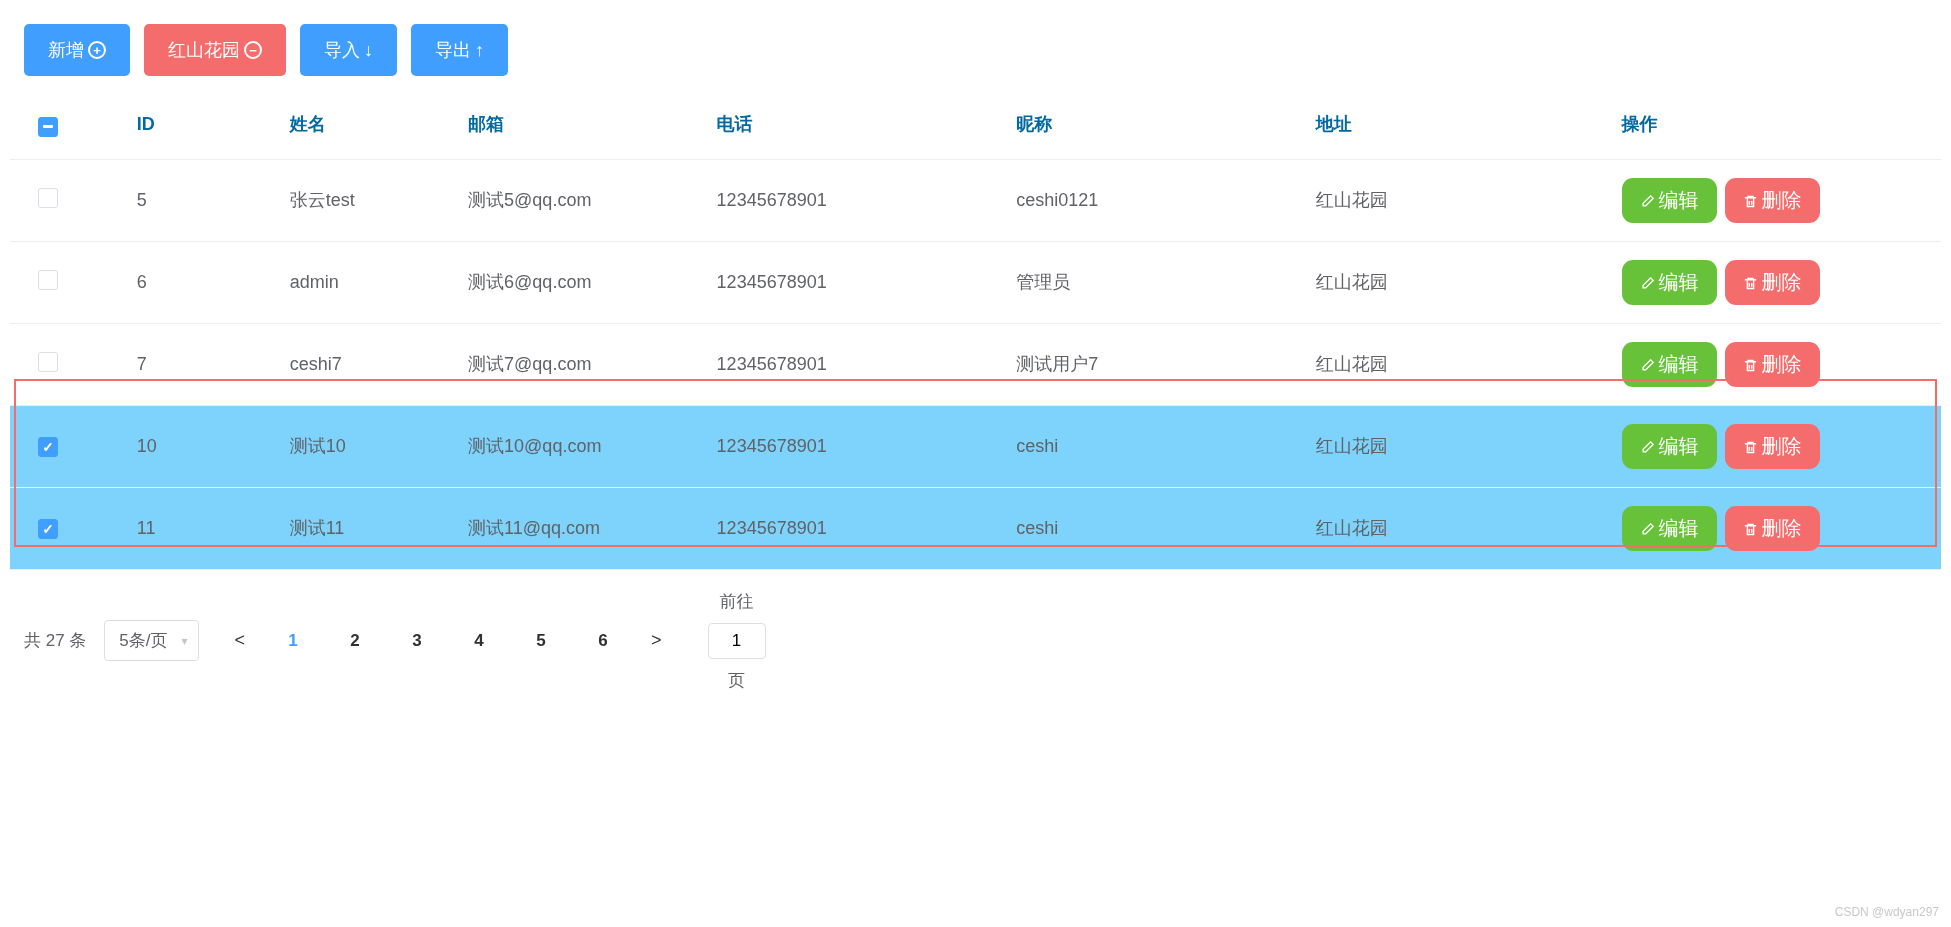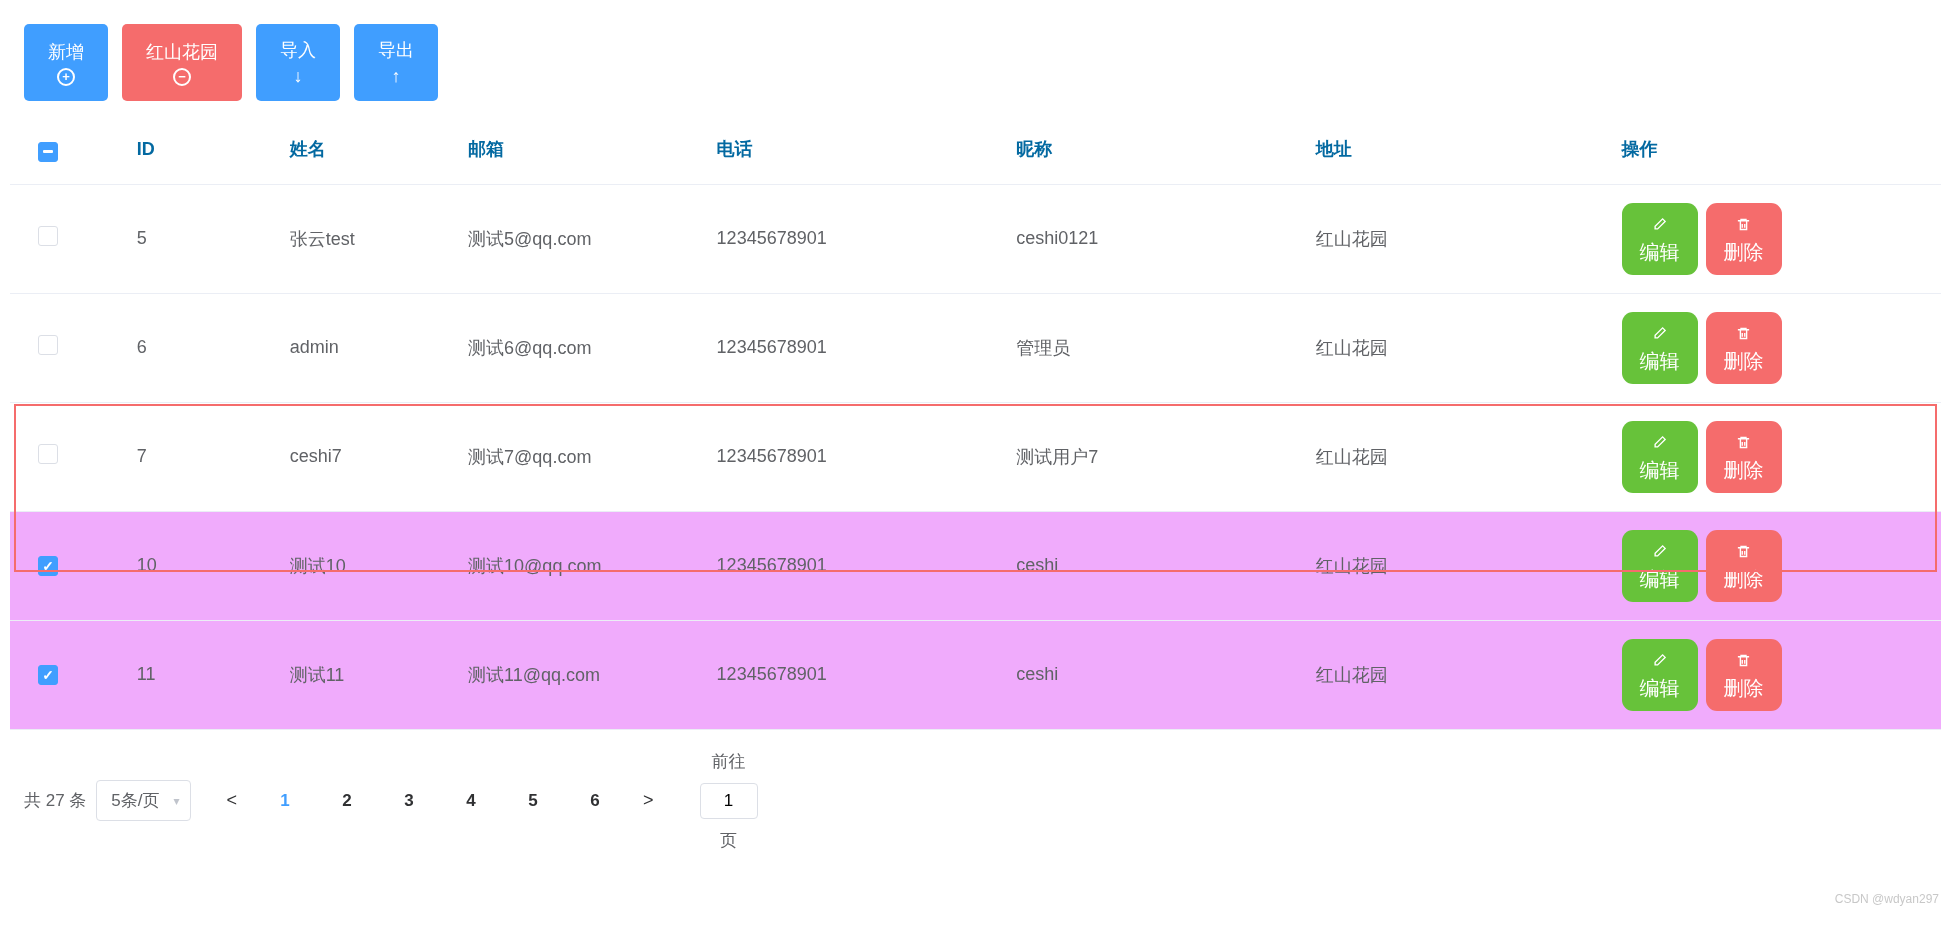--- a/index.html
+++ b/index.html
@@ -1,53 +1,53 @@
 <!DOCTYPE html>
 <html><head>
 <meta charset="utf-8">
 <style>
 * { box-sizing: border-box; margin: 0; padding: 0; }
 body { font-family: "Helvetica Neue", Helvetica, "PingFang SC", "Microsoft YaHei", Arial, sans-serif; font-size: 18px; color: #606266; background: #fff; padding: 10px; }
 .toolbar { display: flex; gap: 14px; padding: 14px; }
-.btn { display: inline-flex; align-items: center; justify-content: center; padding: 14px 24px; border-radius: 5px; border: none; cursor: pointer; font-size: 18px; color: #fff; gap: 4px; flex-direction: column; }
+.btn { display: inline-flex; align-items: center; justify-content: center; padding: 14px 24px; border-radius: 5px; border: none; cursor: pointer; font-size: 18px; color: #fff; gap: 4px; }
 .btn-primary { background: #409eff; }
 .btn-danger { background: #f56c6c; }
 .btn-success { background: #67c23a; }
 .btn-sm { padding: 9px 18px; font-size: 20px; border-radius: 11px; }
 .icon-circle { display: inline-flex; align-items: center; justify-content: center; width: 18px; height: 18px; border: 2px solid #fff; border-radius: 50%; font-size: 13px; line-height: 1; font-weight: bold; }
 .table { width: 100%; border-collapse: collapse; }
 .table th, .table td { text-align: left; padding: 18px 12px; border-bottom: 1px solid #ebeef5; font-size: 18px; color: #606266; }
 .table th { font-weight: 600; color: #0369a1; padding-top: 22px; padding-bottom: 22px; }
-.table tbody tr.checked-row { background: #f0abfc; }
+.table tbody tr.checked-row { background: #7dd3fc; }
 .selection-outline { position: relative; }
 .red-box { position: absolute; border: 2px solid #f56c6c; pointer-events: none; }
 .checkbox { width: 20px; height: 20px; border: 1.5px solid #dcdfe6; border-radius: 3px; background: #fff; display: inline-flex; align-items: center; justify-content: center; cursor: pointer; }
 .checkbox.indeterminate { background: #409eff; border-color: #409eff; }
 .checkbox.indeterminate::after { content: ""; width: 10px; height: 3px; background: #fff; border-radius: 1px; }
 .checkbox.checked { background: #409eff; border-color: #409eff; color: #fff; font-size: 14px; }
 .checkbox.checked::after { content: "✓"; color: #fff; font-weight: bold; }
 .col-check { width: 90px; padding-left: 28px !important; }
 .col-id { width: 120px; }
 .col-name { width: 140px; }
 .col-email { width: 195px; }
 .col-phone { width: 235px; }
 .col-nick { width: 235px; }
 .col-addr { width: 240px; }
 .col-ops { width: 260px; }
 .ops-cell { display: flex; gap: 8px; }
 .pagination { display: flex; align-items: center; gap: 8px; padding: 20px 14px; font-size: 17px; color: #606266; }
-.select { border: 1px solid #dcdfe6; border-radius: 4px; padding: 8px 30px 8px 14px; position: relative; cursor: pointer; margin-left: 2px; }
+.select { border: 1px solid #dcdfe6; border-radius: 4px; padding: 8px 30px 8px 14px; position: relative; cursor: pointer; margin-left: 10px; }
 .select-arrow { position: absolute; right: 10px; top: 50%; transform: translateY(-50%); color: #c0c4cc; font-size: 12px; }
 .page-list { display: flex; align-items: center; gap: 24px; margin-left: 20px; }
 .page-num { min-width: 32px; text-align: center; cursor: pointer; color: #303133; font-weight: 600; }
 .page-num.active { color: #409eff; }
 .page-arrow { cursor: pointer; color: #303133; font-size: 18px; padding: 0 8px; }
 .goto { display: flex; align-items: center; gap: 10px; margin-left: 30px; flex-direction: column; }
 .goto-input { width: 58px; height: 36px; border: 1px solid #dcdfe6; border-radius: 4px; text-align: center; font-size: 17px; }
-.watermark { position: fixed; bottom: 21px; right: 12px; font-size: 12px; color: #c8c8c8; }
+.watermark { position: fixed; bottom: 8px; right: 12px; font-size: 12px; color: #c8c8c8; }
 svg { display: inline-block; vertical-align: middle; }
 </style>
 </head>
 <body>
 
 <div class="toolbar">
   <button class="btn btn-primary">
     <span>新增</span>
     <span class="icon-circle">+</span>
   </button>

